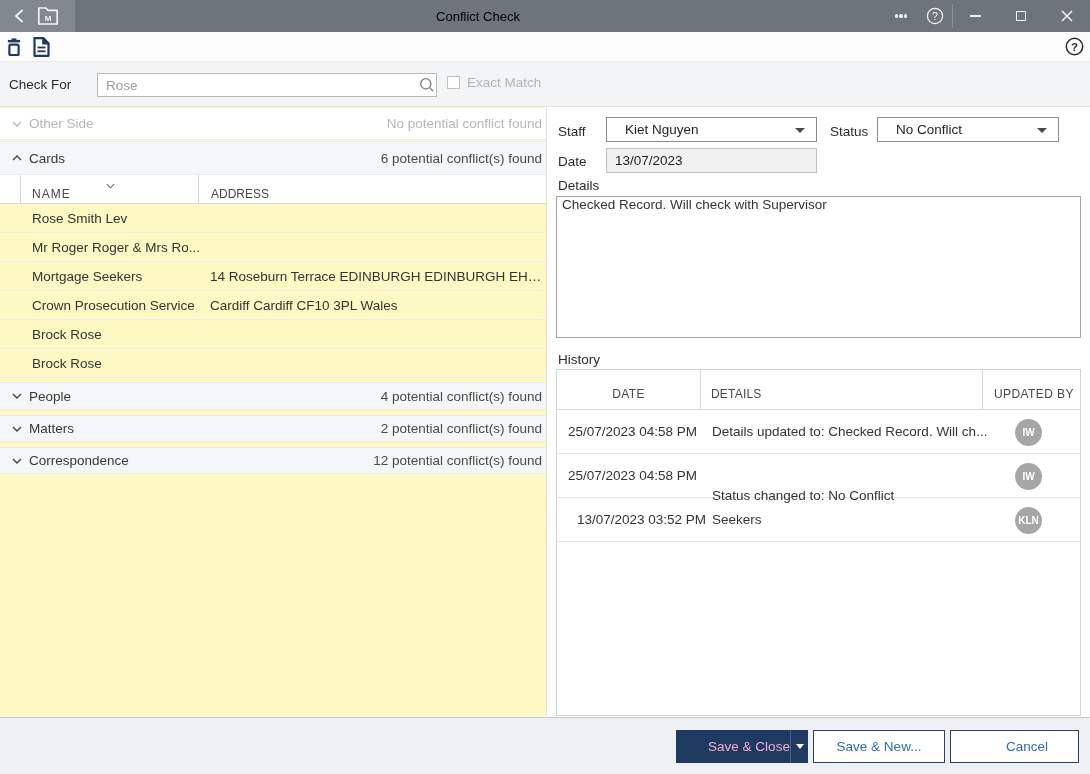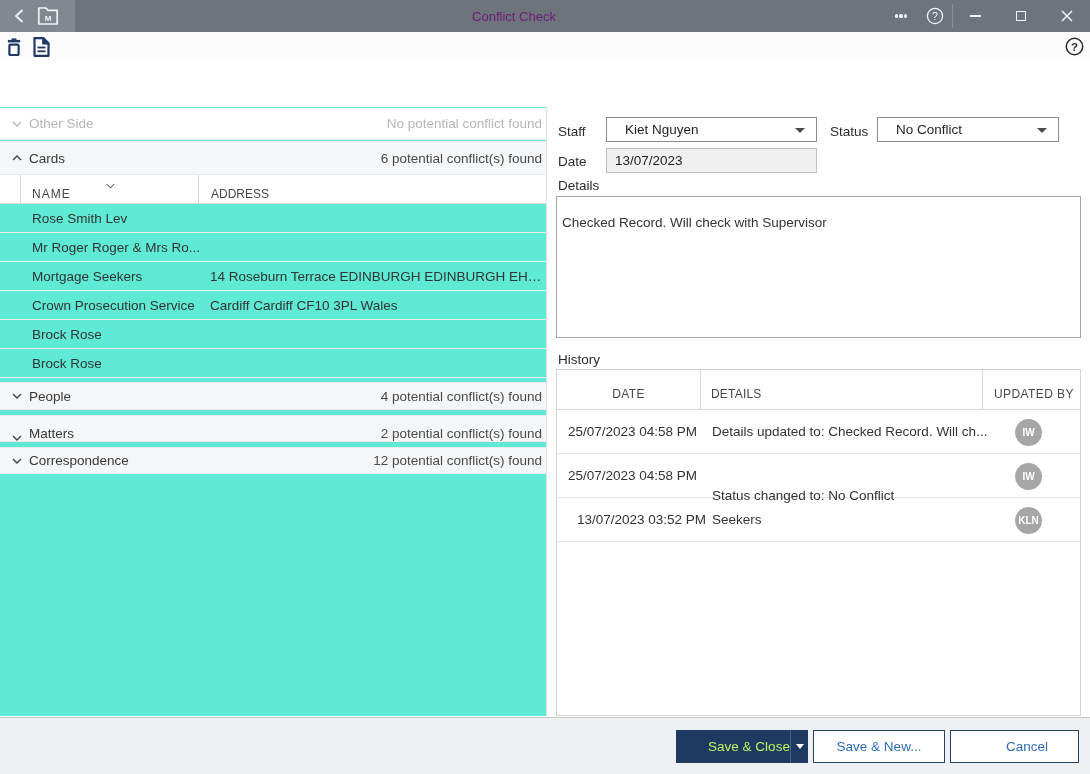--- a/index.html
+++ b/index.html
@@ -4,38 +4,38 @@
 <style>
 * { margin:0; padding:0; box-sizing:border-box; }
 html,body { width:1090px; height:774px; overflow:hidden; background:#fff;
   font-family:"Liberation Sans", sans-serif; }
 #app { position:relative; width:1090px; height:774px; }
 .abs { position:absolute; }
 
 
 #titlebar { left:0; top:0; width:1090px; height:32px; background:#6e747c; }
 #tb-left { left:0; top:0; width:75px; height:32px; background:#82888f; }
-#tb-title { left:75px; top:0; width:806px; height:32px; color:#701a75; font-size:13px;
-  display:flex; align-items:center; justify-content:center;margin-left:36px; }
+#tb-title { left:75px; top:0; width:806px; height:32px; color:#000000; font-size:13px;
+  display:flex; align-items:center; justify-content:center; }
 .tb-ctl { top:0; height:32px; display:flex; align-items:center; justify-content:center; color:#f2f3f4; }
 .dot { width:3.2px; height:3.2px; border-radius:50%; background:#f0f1f3; }
 
 
 #toolbar { left:0; top:32px; width:1090px; height:29px; background:#fcfcfc; }
 
 
 #checkband { left:0; top:61px; width:1090px; height:46px; background:#f3f4f6; border-top:1px solid #e9eaeb; border-bottom:1px solid #e2e2e2; }
 #checkband label.main { position:absolute; left:9px; top:15px; font-size:13.5px; color:#2b2b2b; }
 #searchbox { position:absolute; left:97px; top:11px; width:340px; height:24px; background:#fff;
   border:1px solid #b8b8b8; font-size:13.5px; color:#9b9b9b; line-height:23px; padding-left:8px; }
 #exact { position:absolute; left:447px; top:13px; width:200px; font-size:13.5px; color:#b2b4b6; }
 #exact .box { display:inline-block; width:13px; height:13px; border:1px solid #c0c2c4; background:#fefefe; vertical-align:-2px; margin-right:7px; }
 
 
-#leftpanel { left:0; top:107px; width:546px; height:609px; background:#5eead4; }
+#leftpanel { left:0; top:107px; width:546px; height:609px; background:#fef9c3; }
 .sechead { position:absolute; left:0; width:546px; height:29px; background:#f5f6f7;
   border-top:1px solid #ebebeb; border-bottom:1px solid #ebebeb; font-size:13.5px; color:#383838;
   display:flex; align-items:center; }
 .sechead .chev { margin-left:12px; margin-right:7px; }
 .sechead .cnt { position:absolute; right:4px; color:#4a4a4a; }
 .sechead.dis { background:#fff; border-top:none; color:#b4b6b8; }
 .sechead.dis .cnt { color:#b4b6b8; }
 #lefttablehead { position:absolute; left:0; top:68px; width:546px; height:29px; background:#fff;
   border-bottom:1px solid #d8d8d8; font-size:12px; color:#474747; }
 .lrow { position:absolute; left:0; width:546px; height:29px; border-bottom:1px solid #ededed;
@@ -48,35 +48,35 @@
 
 
 .rlabel { position:absolute; font-size:13.5px; color:#2b2b2b; }
 .combo { position:absolute; height:25px; line-height:23px; background:#fff; border:1px solid #8a8a8a;
   font-size:13.5px; color:#1f1f1f; line-height:23px; padding-left:18px; }
 .combo .arr { position:absolute; right:11px; top:10px; width:0; height:0;
   border-left:5px solid transparent; border-right:5px solid transparent; border-top:5.2px solid #4a4a4a; }
 #datefield { position:absolute; left:606px; top:148px; width:211px; height:25px; background:#f0f0f0;
   border:1px solid #c0c0c0; font-size:13.5px; color:#1f1f1f; line-height:23px; padding-left:8px; }
 #details-ta { position:absolute; left:556px; top:196px; width:525px; height:142px; background:#fff;
-  border:1px solid #a6a6a6; font-size:13.5px; color:#333; padding:18px 5px; }
+  border:1px solid #a6a6a6; font-size:13.5px; color:#333; padding:0 5px; }
 
 
 #histtable { position:absolute; left:556px; top:369px; width:525px; height:347px; border:1px solid #d4d4d4; background:#fff; }
 #histtable .hd { position:absolute; top:4px; height:39px; font-size:12px; color:#474747;
   display:flex; align-items:center; }
 #histtable .hrow { position:absolute; width:523px; height:44px; border-bottom:1px solid #e4e4e4; font-size:13.5px; color:#333; }
 .avatar { position:absolute; width:27px; height:27px; border-radius:50%; background:#a6a6a6;
   color:#fff; font-size:10px; font-weight:bold; display:flex; align-items:center; justify-content:center; }
 
 
 #footer { left:0; top:717px; width:1090px; height:57px; background:#eef0f3; border-top:1px solid #c8c8c8; }
 .btn { position:absolute; top:730px; height:33px; font-size:13.5px;
   display:flex; align-items:center; justify-content:center; }
-#btn-sc { left:676px; width:114px; background:#1f3a61; color:#bef264;padding-left:32px; }
+#btn-sc { left:676px; width:114px; background:#1f3a61; color:#f9a8d4;padding-left:32px; }
 #btn-sc-arr { left:790px; width:18px; background:#1f3a61; border-left:1px solid #4a6181; }
 #btn-sn { left:813px; width:132px; background:#fff; border:1px solid #24406b; color:#2e6db6; }
 #btn-cancel { left:950px; width:129px; background:#fff; border:1px solid #24406b; color:#2e6db6;padding-left:25px; }
 </style>
 </head>
 <body>
 <div id="app">
 
   <div class="abs" id="titlebar"></div>
   <div class="abs" id="tb-left"></div>
@@ -118,20 +118,29 @@
     <path d="M1.5 1.2 L10.5 1.2 L15.5 6.2 L15.5 18.8 L1.5 18.8 Z" stroke="#1f3864" stroke-width="2.2" fill="none" stroke-linejoin="round"></path>
     <path d="M9.8 1.2 L9.8 7 L15.6 7 Z" fill="#1f3864" stroke="#1f3864" stroke-width="1.2"></path>
     <rect x="4.5" y="9.6" width="8" height="1.8" fill="#1f3864"></rect>
     <rect x="4.5" y="13.4" width="8" height="1.8" fill="#1f3864"></rect>
   </svg>
   <svg class="abs" style="left:1065px;top:37px" width="19" height="19" viewBox="0 0 19 19">
     <circle cx="9.5" cy="9.5" r="8.2" stroke="#2b2b2b" stroke-width="1.5" fill="none"></circle>
     <text x="9.5" y="13.6" font-size="11.5" font-weight="bold" fill="#2b2b2b" text-anchor="middle" font-family="Liberation Sans">?</text>
   </svg>
 
+  <div class="abs" id="checkband">
+    <label class="main">Check For</label>
+    <div id="searchbox">Rose</div>
+    <svg style="position:absolute;left:419px;top:15px" width="16" height="16" viewBox="0 0 16 16">
+      <circle cx="6.8" cy="6.8" r="5.1" stroke="#7d7d7d" stroke-width="1.3" fill="none"></circle>
+      <path d="M10.6 10.6 L14.2 14.2" stroke="#7d7d7d" stroke-width="1.3"></path>
+    </svg>
+    <div id="exact"><span class="box"></span>Exact Match</div>
+  </div>
 
   <div class="abs" id="leftpanel">
     <div class="sechead dis" style="top:1px;height:32px;border-bottom:1px solid #ededed;">
       <svg class="chev" width="10" height="6" viewBox="0 0 10 6">
           <path d="M1 1 L5 5 L9 1" stroke="#b4b6b8" stroke-width="1.4" fill="none"></path>
         </svg>
       Other Side <span class="cnt">No potential conflict found</span>
     </div>
     <div class="sechead" style="top:34px;height:34px;">
       <svg class="chev" width="10" height="6" viewBox="0 0 10 6">
@@ -167,21 +176,21 @@
       </div>
     <div class="lrow" style="top:242px">
         <span class="nm">Brock Rose</span>
       </div>
     <div class="sechead" style="top:275px;height:28px;">
       <svg class="chev" width="10" height="6" viewBox="0 0 10 6">
           <path d="M1 1 L5 5 L9 1" stroke="#444" stroke-width="1.4" fill="none"></path>
         </svg>
       People <span class="cnt">4 potential conflict(s) found</span>
     </div>
-    <div class="sechead" style="top:308px;height:27px;align-items:flex-end;">
+    <div class="sechead" style="top:308px;height:27px;">
       <svg class="chev" width="10" height="6" viewBox="0 0 10 6">
           <path d="M1 1 L5 5 L9 1" stroke="#444" stroke-width="1.4" fill="none"></path>
         </svg>
       Matters <span class="cnt">2 potential conflict(s) found</span>
     </div>
     <div class="sechead" style="top:340px;height:27px;">
       <svg class="chev" width="10" height="6" viewBox="0 0 10 6">
           <path d="M1 1 L5 5 L9 1" stroke="#444" stroke-width="1.4" fill="none"></path>
         </svg>
       Correspondence <span class="cnt">12 potential conflict(s) found</span>

